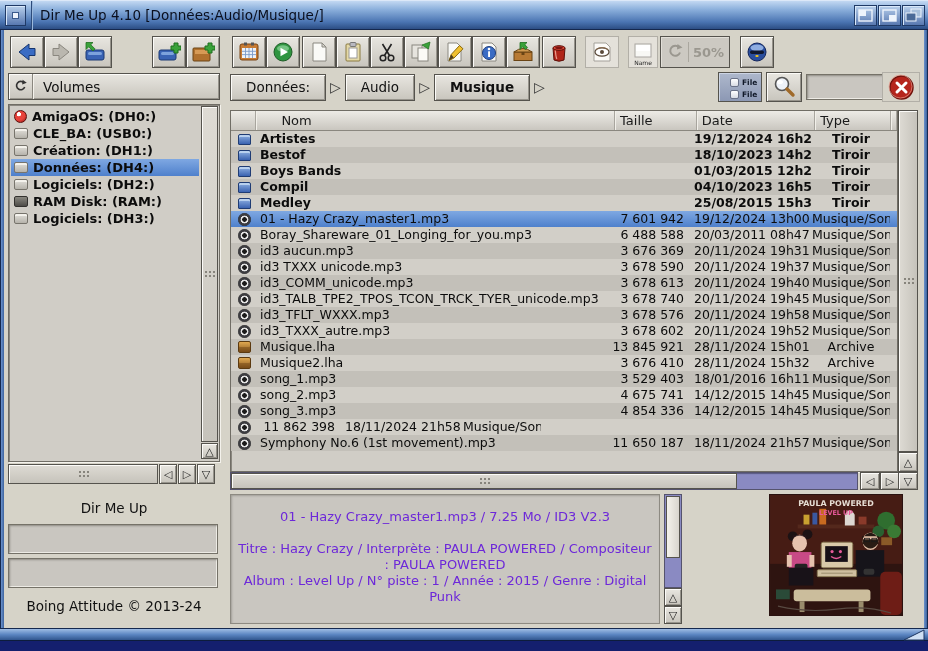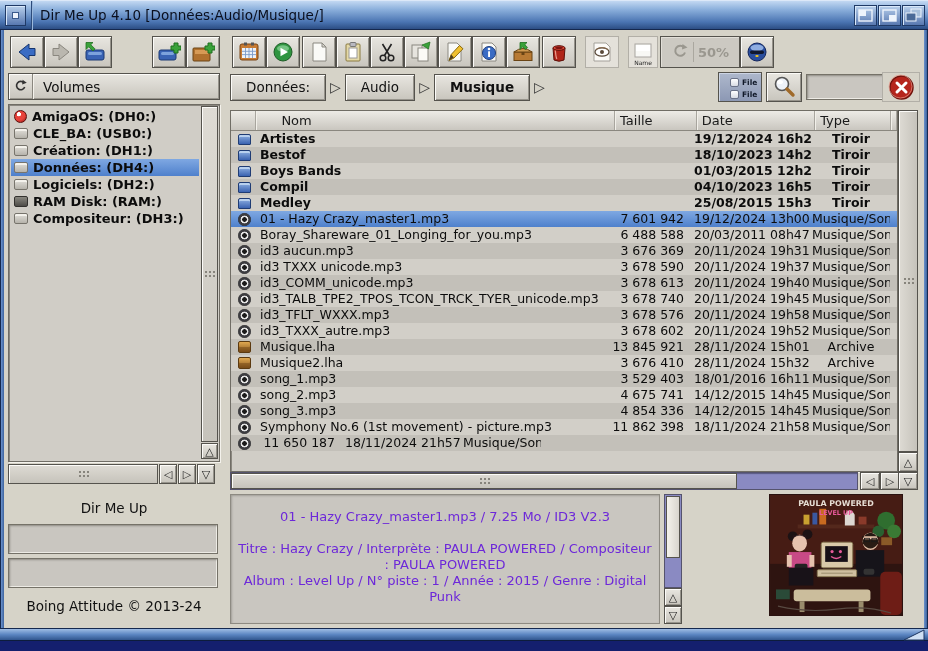--- a/index.html
+++ b/index.html
@@ -34,21 +34,21 @@
   .raised { background:linear-gradient(#e8e6e0,#c8c5bd); border:1px solid #55534d;
     box-shadow:inset 1px 1px 0 #fcfbf8, inset -1px -1px 0 #96938b; }
   .sunken { background:#c9c6c0; border:1px solid #757268;
     box-shadow:inset 1px 1px 2px rgba(70,68,60,.45), inset -1px -1px 0 #f2f0ea; }
 
   
   .tb { position:absolute; top:36px; width:34px; height:32px; cursor:pointer;
     display:flex; align-items:center; justify-content:center; }
   .tb.flat { background:#e4e1da; border:1px solid #b2afa7; box-shadow:none; }
   .tb.disabled { background:#ccc9c2; box-shadow:inset 1px 1px 0 #e2dfd8; cursor:default; }
-  .tb-zoom { width:80px; display:flex; gap:4px; align-items:center; justify-content:center; }
+  .tb-zoom { width:70px; display:flex; gap:4px; align-items:center; justify-content:center; }
   .zoom-label { font-size:13px; font-weight:bold; color:#9a978f; }
   .zoom-div { width:1px; height:20px; background:#aaa79f; }
   .name-label { position:absolute; bottom:1px; left:0; right:0; text-align:center; font-size:6px; color:#222; }
 
   
   .vol-header { position:absolute; left:8px; top:73px; width:212px; height:27px; display:flex; align-items:center; }
   .vol-refresh { width:24px; height:100%; display:flex; align-items:center; justify-content:center; border-right:1px solid #8a877f; box-shadow:1px 0 0 #f4f2ec; cursor:pointer; }
   .vol-title { flex:1; padding-left:10px; font-size:13.5px; color:#111; }
   .breadcrumb { position:absolute; left:230px; top:72px; height:30px; display:flex; align-items:center; }
   .bcb { height:27px; padding:0 15px; font-size:13.5px; color:#111; cursor:pointer;
@@ -379,21 +379,21 @@
           <div class="vrow">
             <i class="vi vi-disk"></i>
             <span class="vl">Logiciels: (DH2:)</span>
           </div>
           <div class="vrow">
             <i class="vi vi-ram-disk"></i>
             <span class="vl">RAM Disk: (RAM:)</span>
           </div>
           <div class="vrow">
             <i class="vi vi-disk"></i>
-            <span class="vl">Compositeur: (DH3:)</span>
+            <span class="vl">Logiciels: (DH3:)</span>
           </div>
         </div>
     <div class="vol-vscroll">
           <span class="scroll-dots"></span>
         </div>
     <div class="vol-up arrow-btn">△</div>
   </div>
   <div class="vol-hscroll">
     <div class="vh-knob">
           <span class="scroll-dots"></span>
@@ -590,30 +590,30 @@
             <span class="c cn">song_3.mp3</span>
             <span class="c cs">4 854 336</span>
             <span class="c cd">14/12/2015 14h45</span>
             <span class="c ct">Musique/Son</span>
             <span class="c ce"></span>
           </div>
           <div class="frow base">
             <span class="c ci">
               <i class="fi fi-music"></i>
             </span>
-            <span class="c cn">Symphony No.6 (1st movement) - picture.mp3</span>
             <span class="c cs">11 862 398</span>
             <span class="c cd">18/11/2024 21h58</span>
             <span class="c ct">Musique/Son</span>
             <span class="c ce"></span>
           </div>
           <div class="frow alt">
             <span class="c ci">
               <i class="fi fi-music"></i>
             </span>
+            <span class="c cn">Symphony No.6 (1st movement).mp3</span>
             <span class="c cs">11 650 187</span>
             <span class="c cd">18/11/2024 21h57</span>
             <span class="c ct">Musique/Son</span>
             <span class="c ce"></span>
           </div>
         </div>
   </div>
   <div class="main-vscroll">
         <span class="scroll-dots"></span>
       </div>

